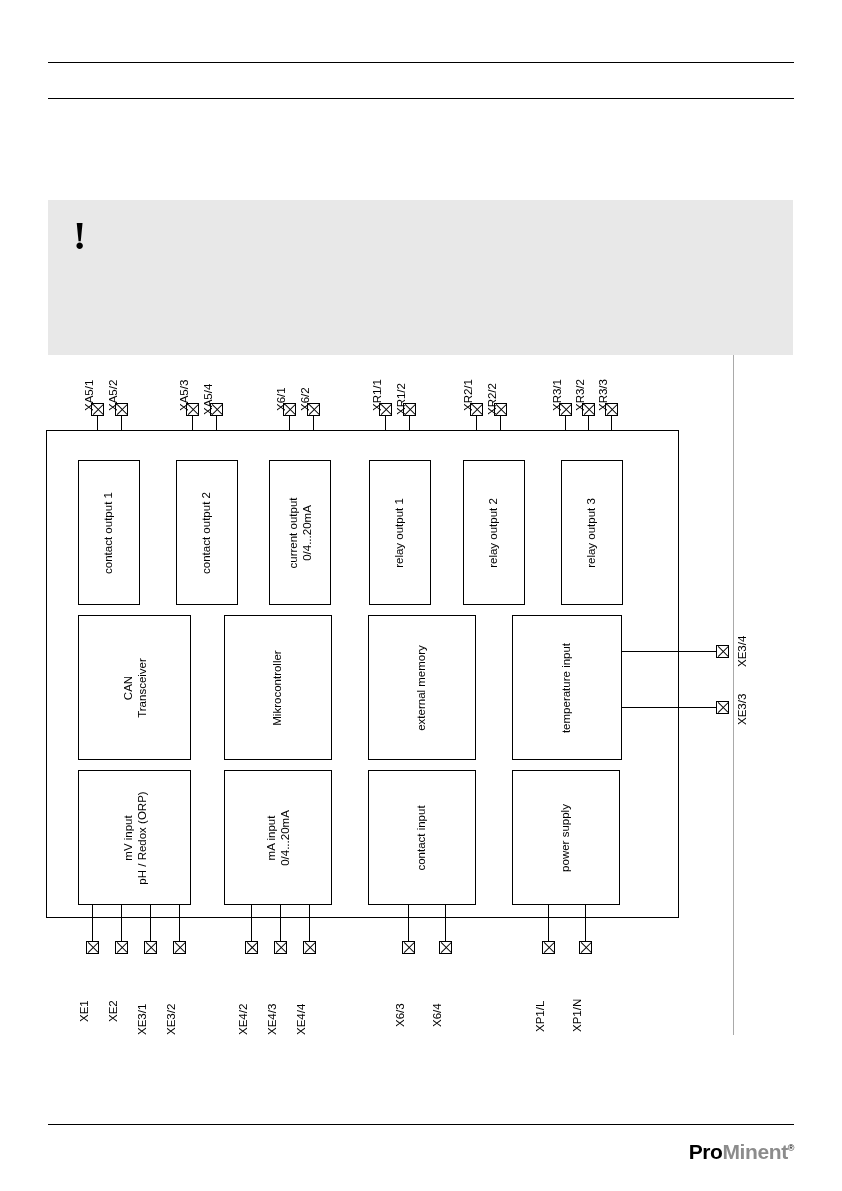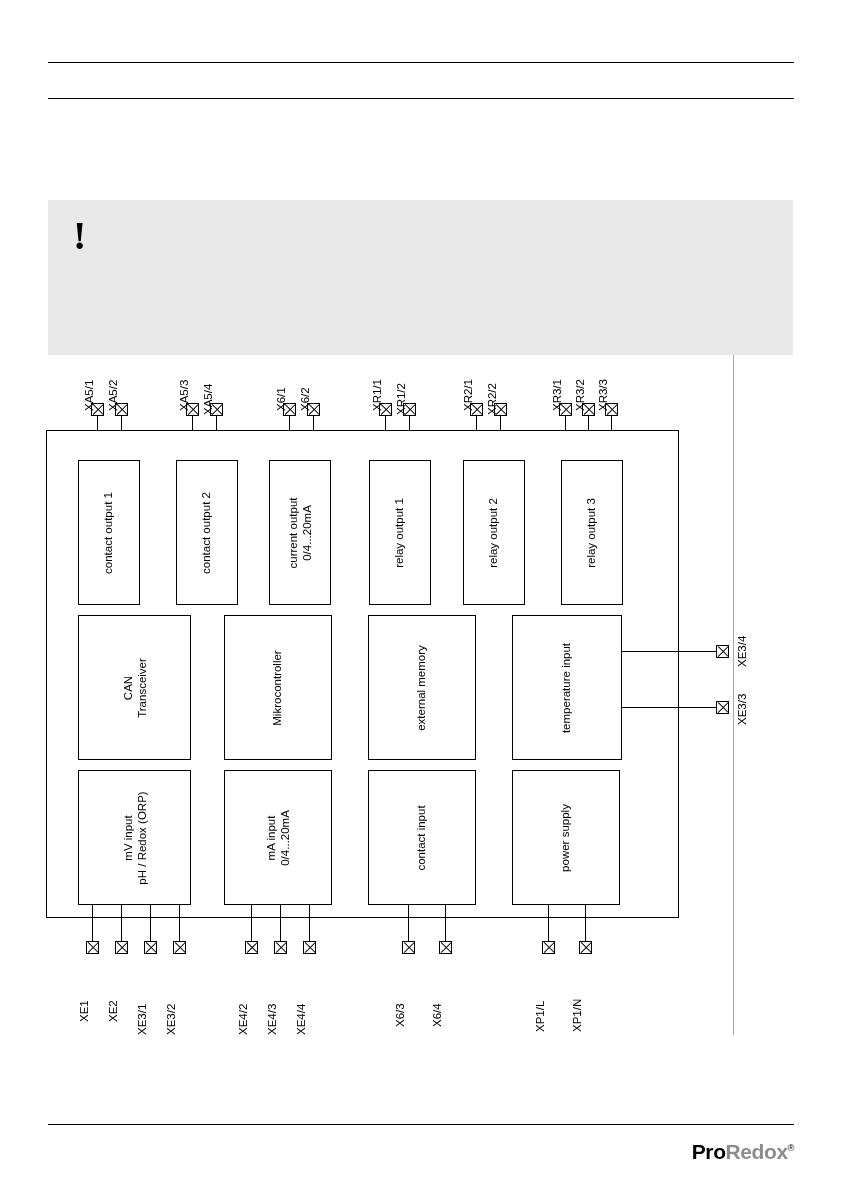--- a/index.html
+++ b/index.html
@@ -241,15 +241,15 @@
     <div class="tlbl" style="left:278px;top:668px;">XE4/3</div>
     <div class="tlbl" style="left:307px;top:668px;">XE4/4</div>
     <div class="tlbl" style="left:406px;top:660px;">X6/3</div>
     <div class="tlbl" style="left:443px;top:660px;">X6/4</div>
     <div class="tlbl" style="left:546px;top:665px;">XP1/L</div>
     <div class="tlbl" style="left:583px;top:665px;">XP1/N</div>
 
   </div>
 
   <div class="frule"></div>
-  <div class="logo"><span class="dark">Pro</span><span class="mid">Redox</span><sup>®</sup></div>
+  <div class="logo"><span class="dark">Pro</span><span class="mid">Minent</span><sup>®</sup></div>
 
 </div>
 
 </body></html>

